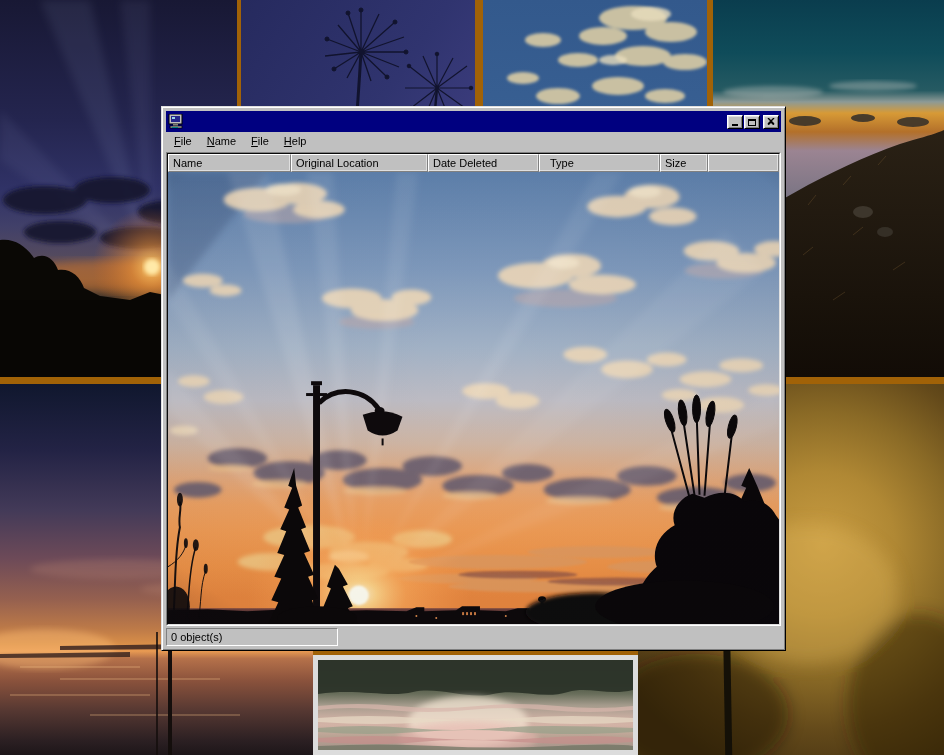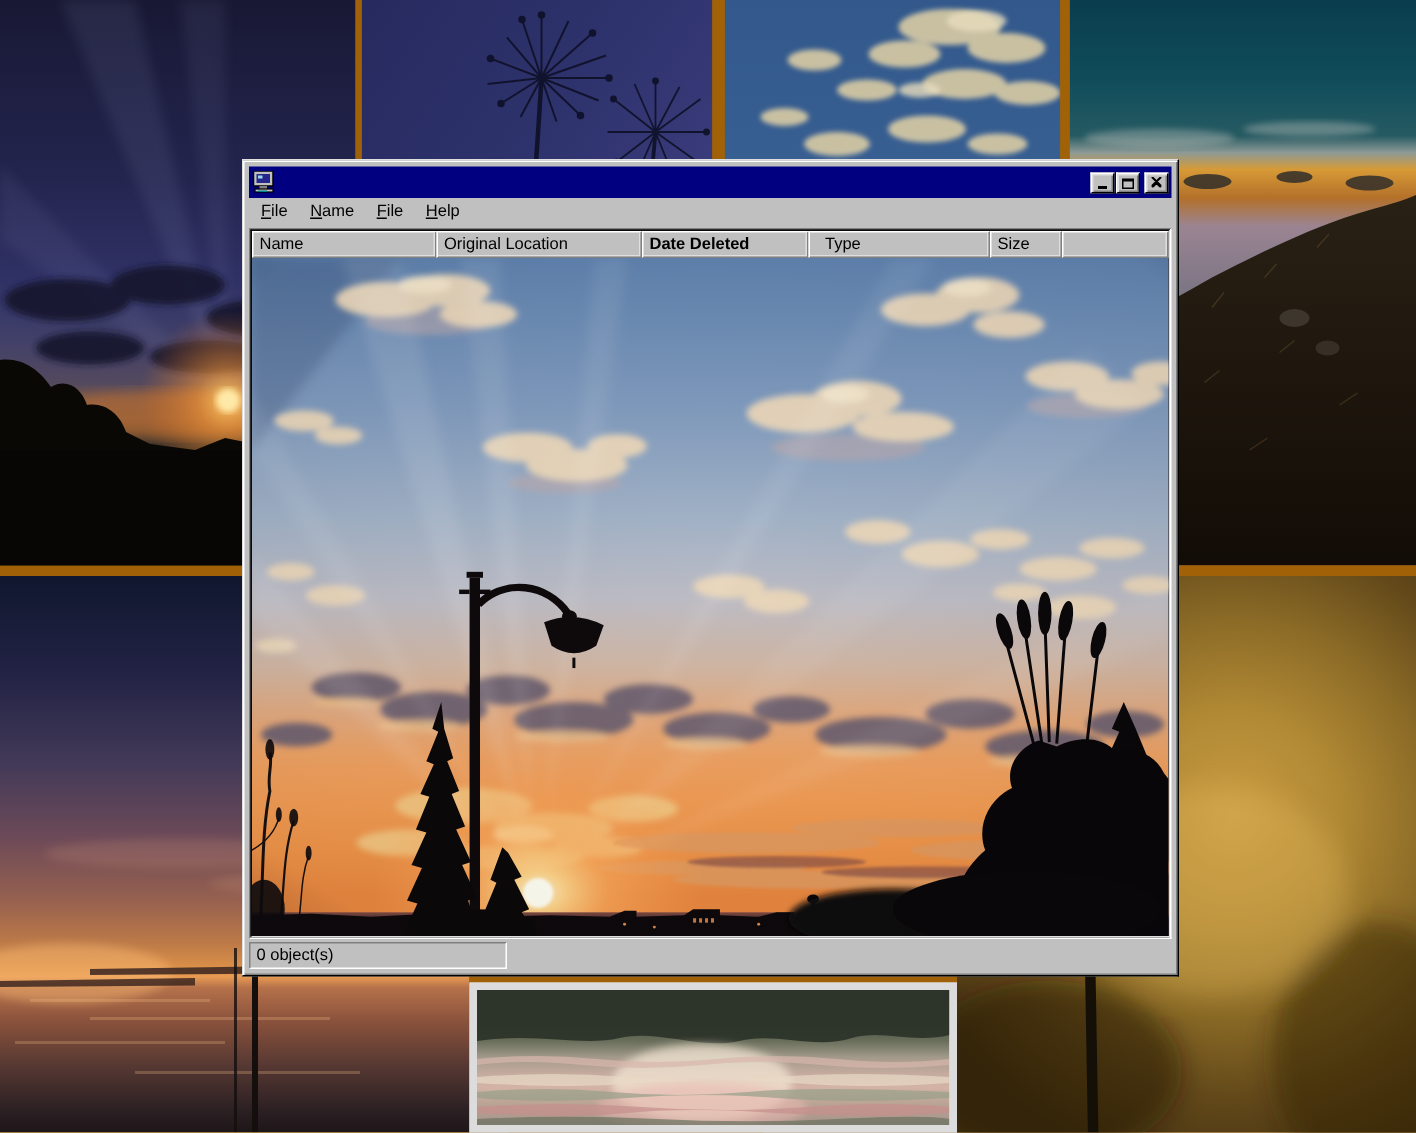--- a/index.html
+++ b/index.html
@@ -42,21 +42,21 @@
   .menu-item::first-letter{text-decoration:underline;}
 
   .listview{flex:1;margin:1px 1px 0 1px;border:1px solid;border-color:#808080 #fff #fff #808080;
     display:flex;flex-direction:column;min-height:0;}
   .listview-inner{flex:1;border:1px solid;border-color:#0a0a0a #dfdfdf #dfdfdf #0a0a0a;
     display:flex;flex-direction:column;min-height:0;background:#000;}
   .colheaders{height:18px;flex:none;display:flex;background:#c0c0c0;}
   .header-cell{box-sizing:border-box;height:18px;background:#c0c0c0;border:1px solid;
     border-color:#fff #808080 #808080 #fff;box-shadow:inset -1px -1px 0 #dfdfdf;
     font-size:11px;color:#000;padding:2px 4px 0 4px;white-space:nowrap;overflow:hidden;}
-  .hc1{width:123px;} .hc2{width:137px;} .hc3{width:111px;font-weight:bold;} .hc4{width:121px;padding-left:10px;}
+  .hc1{width:123px;} .hc2{width:137px;} .hc3{width:111px;} .hc4{width:121px;padding-left:10px;}
   .hc5{width:48px;text-align:left;padding-right:7px;} .hc6{flex:1;}
   .photo{flex:1;position:relative;min-height:0;background:#1a1a2a;}
   .photo svg{position:absolute;left:0;top:0;width:100%;height:100%;}
 
   .statusbar{flex:none;height:18px;margin:2px 1px 1px 1px;display:flex;gap:2px;}
   .status-panel{box-sizing:border-box;border:1px solid;border-color:#808080 #fff #fff #808080;
     font-size:11px;color:#000;padding:2px 4px 0 4px;background:#c0c0c0;white-space:nowrap;overflow:hidden;}
   .sp1{width:172px;} .sp2{flex:1;position:relative;}
   .grip{position:absolute;right:0;bottom:0;width:13px;height:13px;}
 </style>

